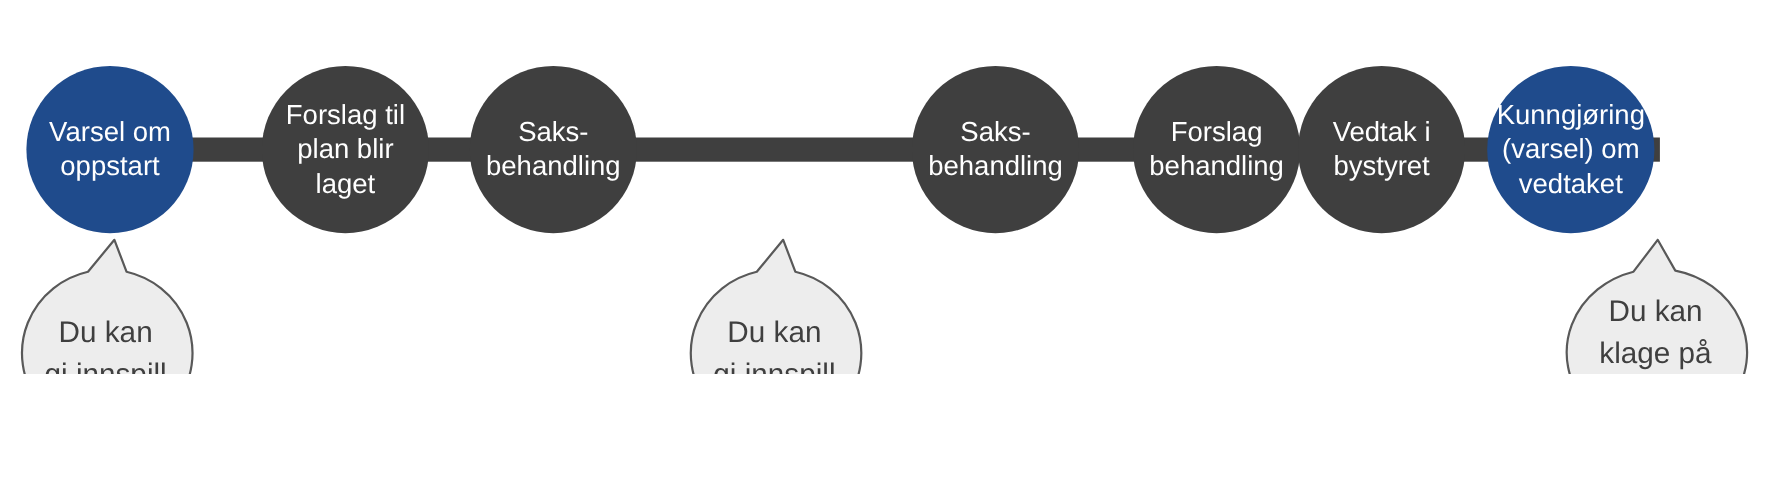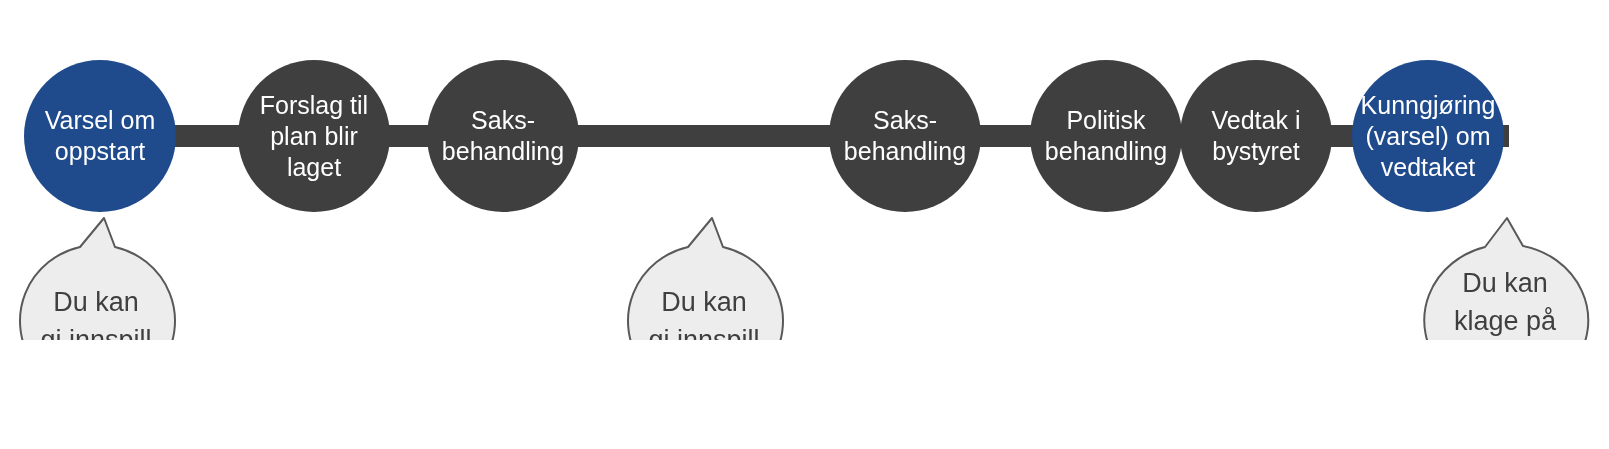--- a/index.html
+++ b/index.html
@@ -93,21 +93,21 @@
   </div>
   <div class="step" style="left:427px">
     <span class="step-label">Saks-
 behandling</span>
   </div>
   <div class="step" style="left:829px">
     <span class="step-label">Saks-
 behandling</span>
   </div>
   <div class="step" style="left:1030px">
-    <span class="step-label">Politisk
+    <span class="step-label">Forslag
 behandling</span>
   </div>
   <div class="step" style="left:1180px">
     <span class="step-label">Vedtak i
 bystyret</span>
   </div>
   <div class="step highlighted" style="left:1352px">
     <span class="step-label">Kunngjøring
 (varsel) om
 vedtaket</span>

